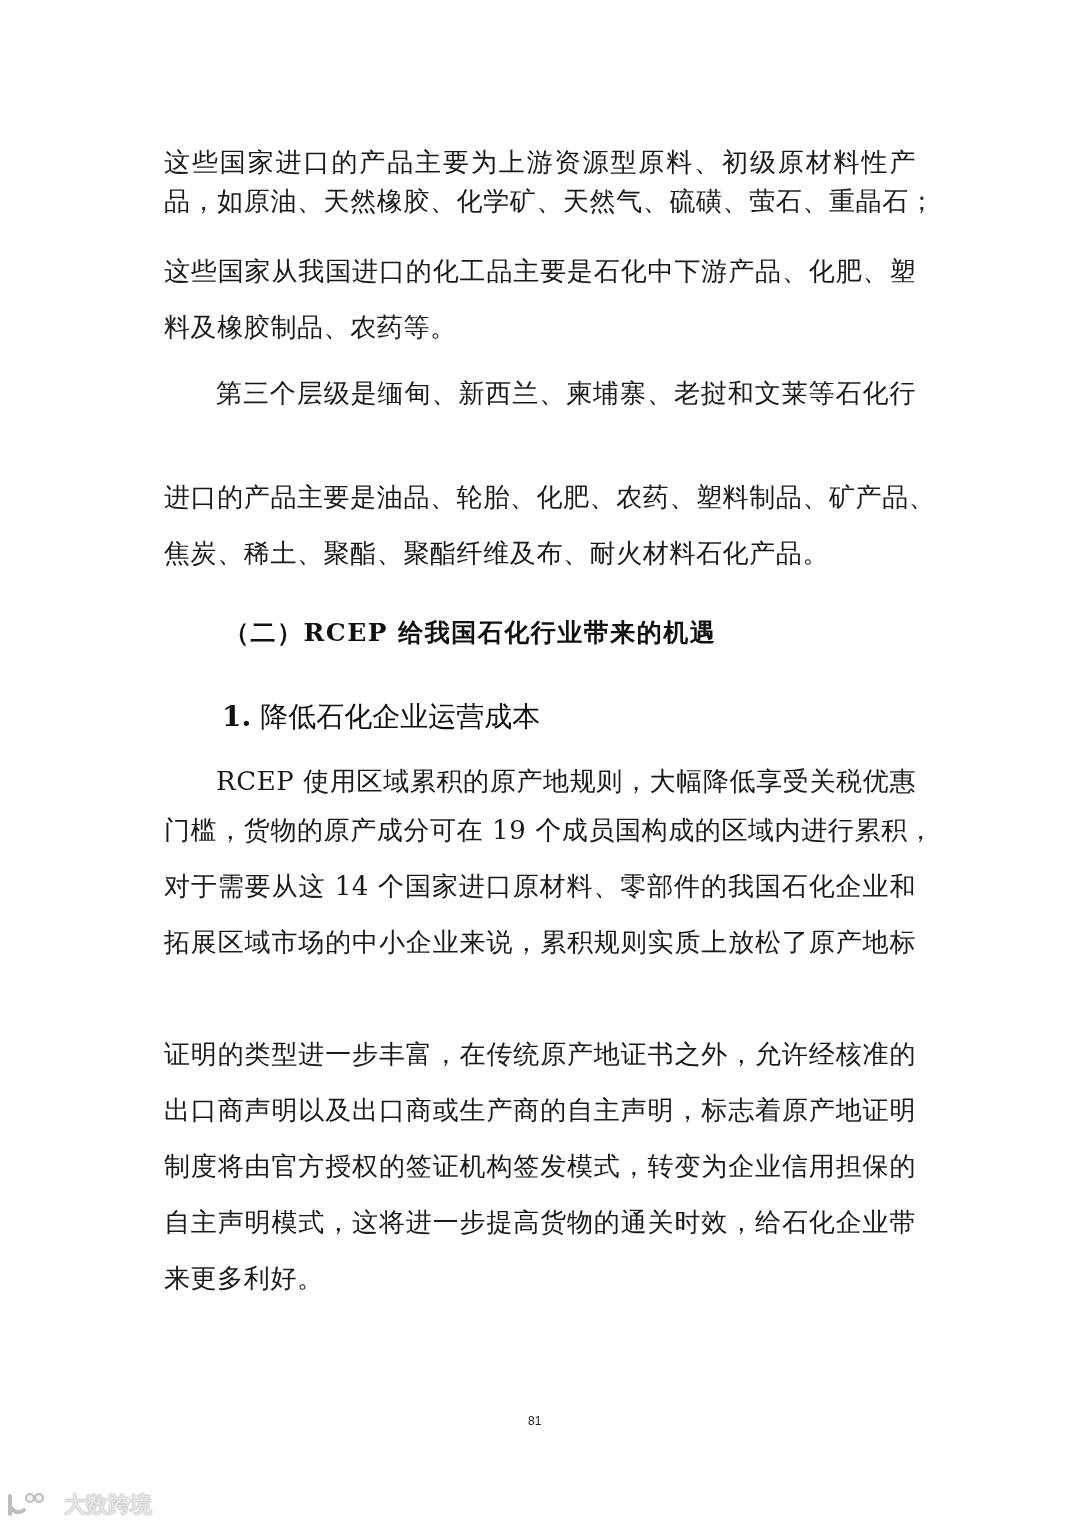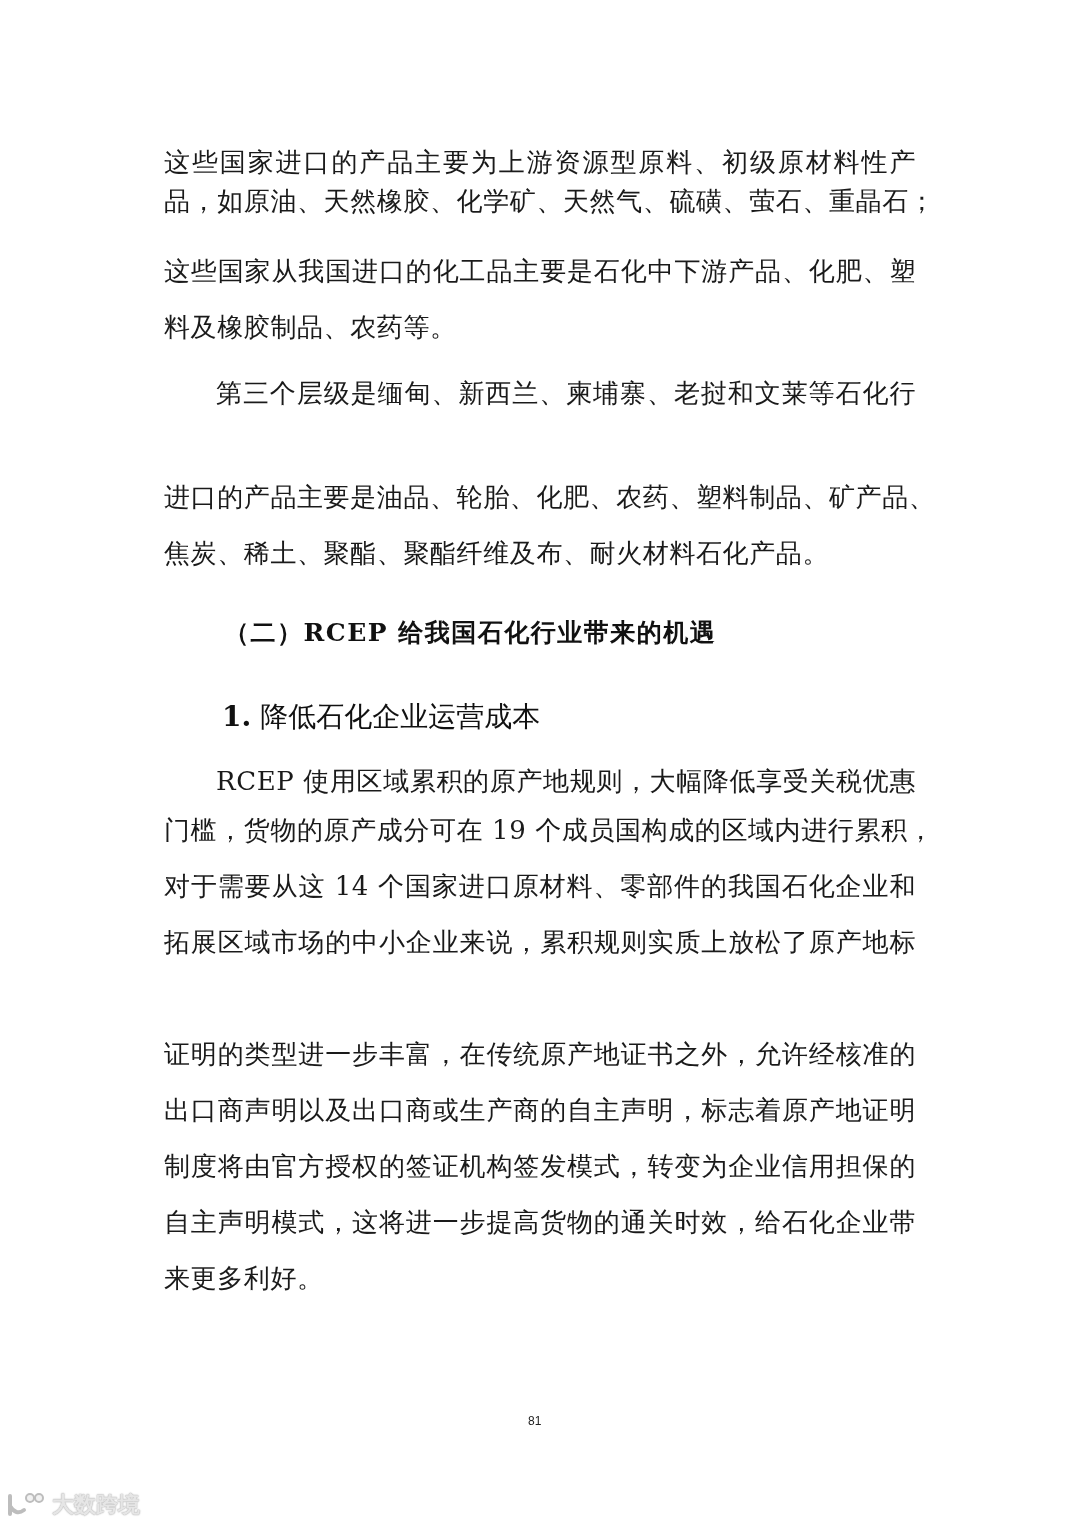--- a/index.html
+++ b/index.html
@@ -31,21 +31,21 @@
       font-family: "DejaVu Serif", "Liberation Serif", serif;
       font-size: 28px; color: #111; white-space: nowrap; line-height: 34px;
     }
     .heading3 .num { font-weight: bold; }
     .page-number {
       position: absolute; left: 528px; top: 1414px;
       font-family: "Liberation Sans", sans-serif; font-size: 12px; color: #222;
     }
     .watermark {
       position: absolute; left: 6px; top: 1490px;
-      display: flex; align-items: center; gap: 6px;
+      display: flex; align-items: center; gap: 18px;
       font-family: "DejaVu Sans", sans-serif; font-size: 22px; font-weight: bold;
       color: #e6e6e6;
       text-shadow: 0 0 2px #bdbdbd, 0 0 1px #9e9e9e;
     }
     .watermark .logo { width: 40px; height: 26px; position: relative; }
   </style>
 </head>
 <body>
 
 <div class="page">

